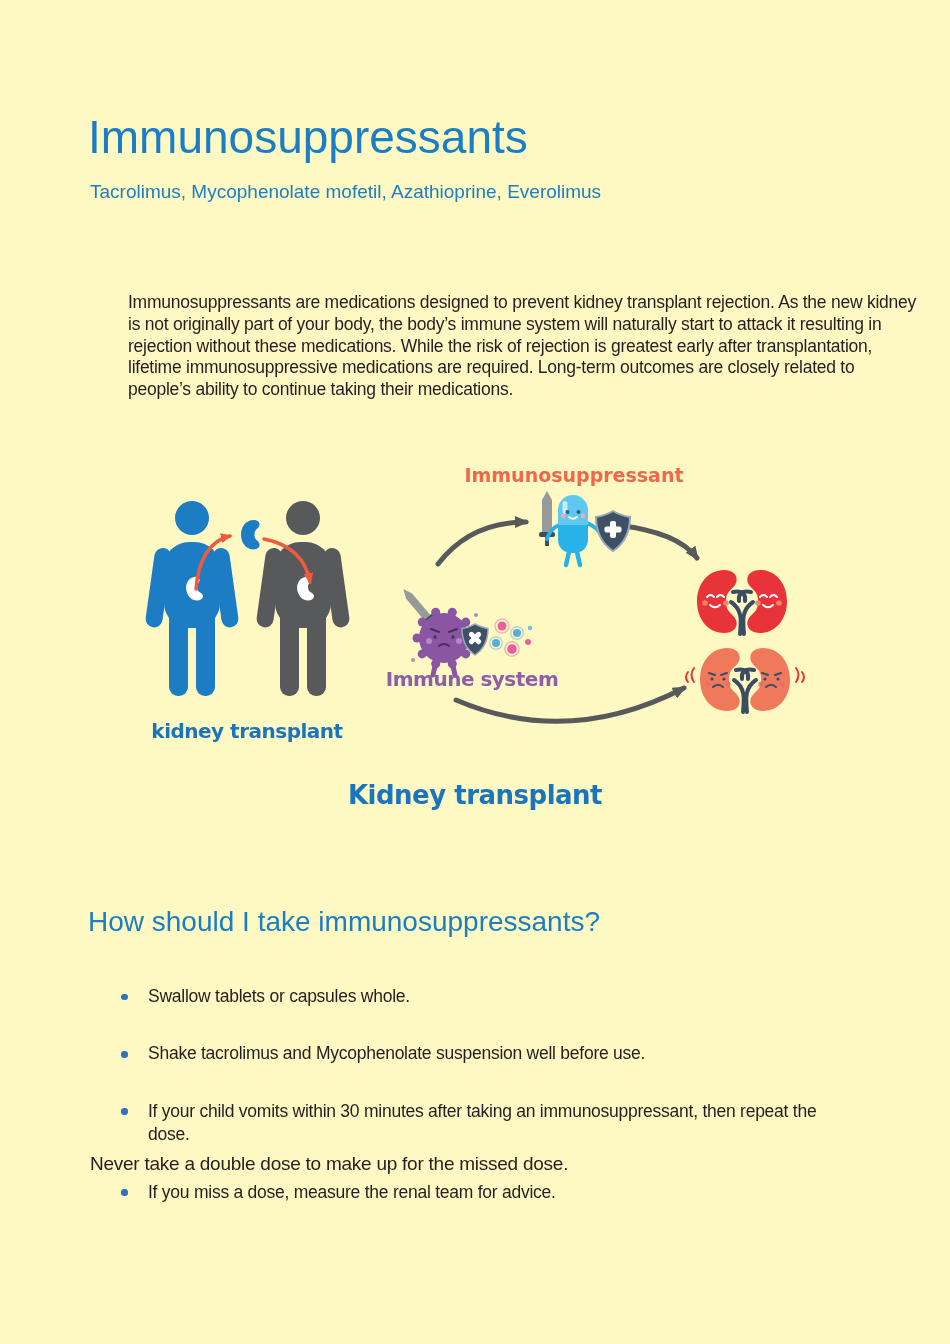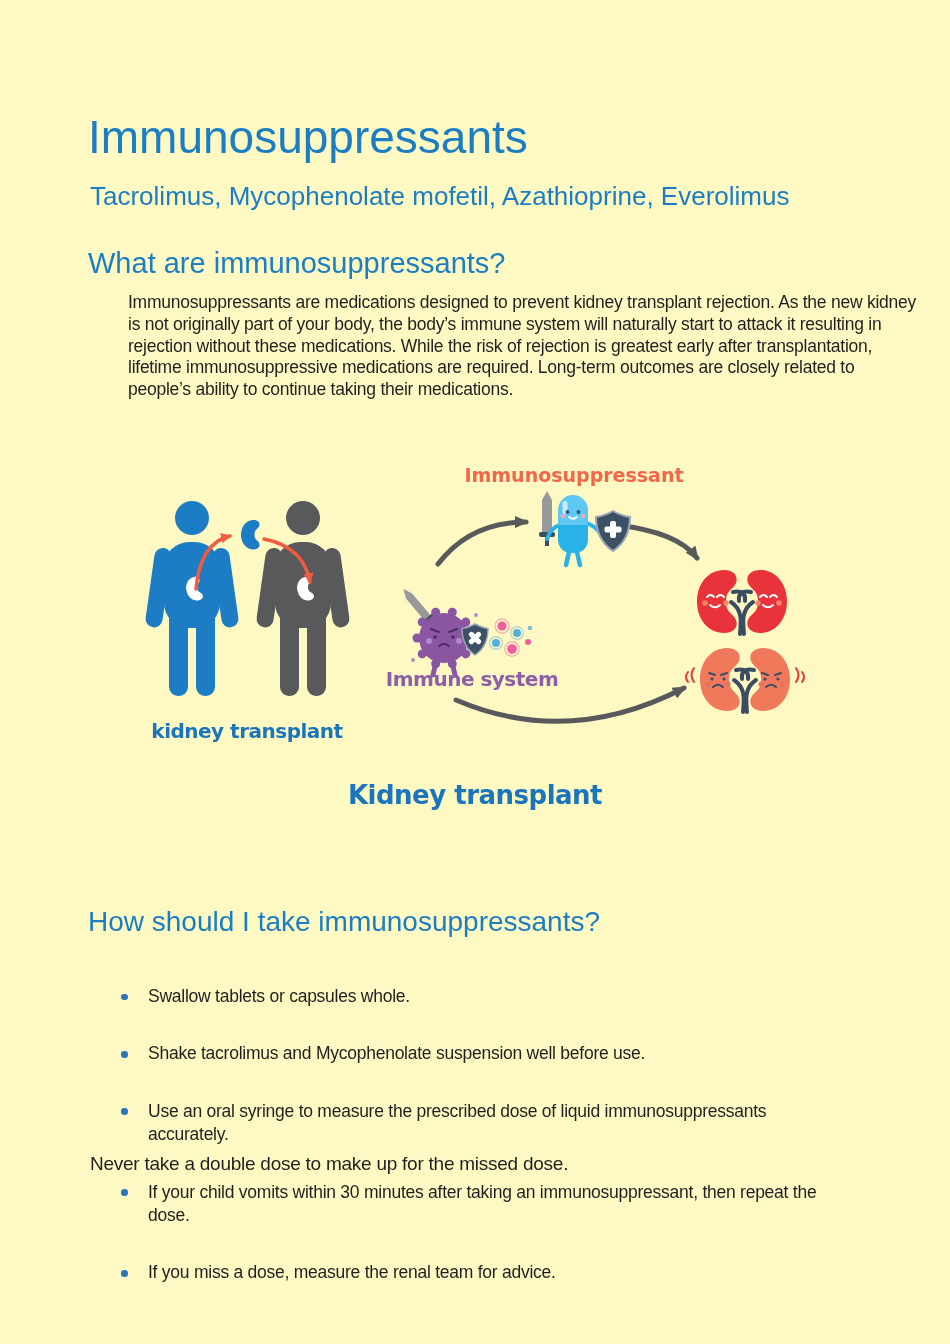--- a/index.html
+++ b/index.html
@@ -4,21 +4,21 @@
 <style>
   html,body { margin:0; padding:0; background:#fff; }
   .page {
     position:relative; width:950px; height:1344px; background:#fef9c3;
     font-family:"Liberation Sans", sans-serif; color:#231f20; overflow:hidden;
   }
   .abs { position:absolute; }
   h1,h2,p,ul { margin:0; padding:0; }
 
   #title    { left:88px;  top:110px; font-size:46px; font-weight:400; color:var(--heading-blue); }
-  #subtitle { left:90px;  top:181px; font-size:26px; font-weight:400; color:var(--heading-blue); }
+  #subtitle { left:90px;  top:181px; font-size:19px; font-weight:400; color:var(--heading-blue); }
   #h2a      { left:88px;  top:247px; font-size:29px; font-weight:400; color:var(--heading-blue); }
   #para     { left:90px;  top:292px; width:790px; font-size:17.5px; line-height:21.8px; letter-spacing:-0.25px;margin-left:38px; }
 
   #figure   { left:0; top:448px; width:950px; height:334px; }
   #caption  { left:0; top:780px; width:950px; text-align:center;
               font-family:"DejaVu Sans", sans-serif; font-weight:700;
               font-size:26px; letter-spacing:-0.5px; color:var(--caption-blue); }
 
   #h2b      { left:88px; top:906px; font-size:28px; font-weight:400; color:var(--heading-blue); }
   #howlist  { left:90px; top:951px; width:745px; list-style:none; }
@@ -31,21 +31,20 @@
   .svg-label { font-family:"DejaVu Sans", sans-serif; font-weight:700; }
 </style>
 </head>
 <body>
 
 <div class="page">
 
   <h1 class="abs" id="title">Immunosuppressants</h1>
   <div class="abs" id="subtitle">Tacrolimus, Mycophenolate mofetil, Azathioprine, Everolimus</div>
 
-  <h2 class="abs" id="h2a">What are immunosuppressants?</h2>
   <p class="abs" id="para">Immunosuppressants are medications designed to prevent kidney transplant rejection. As the new kidney is not originally part of your body, the body’s immune system will naturally start to attack it resulting in rejection without these medications. While the risk of rejection is greatest early after transplantation, lifetime immunosuppressive medications are required. Long-term outcomes are closely related to people’s ability to continue taking their medications.</p>
 
   <svg class="abs" id="figure" width="950" height="334" viewBox="0 0 950 334" xmlns="http://www.w3.org/2000/svg">
     <defs>
       <marker id="ahGray" markerUnits="userSpaceOnUse" markerWidth="16" markerHeight="14" refX="11" refY="6" orient="auto">
         <path d="M0,0 L14,6 L0,12 Z" fill="var(--arrow-gray)"></path>
       </marker>
       <marker id="ahOrange" markerUnits="userSpaceOnUse" markerWidth="13" markerHeight="11" refX="9" refY="5" orient="auto">
         <path d="M0,0 L11,5 L0,10 Z" fill="var(--arrow-orange)"></path>
       </marker>
@@ -217,20 +216,19 @@
     </g>
   </svg>
 
   <div class="abs" id="caption">Kidney transplant</div>
 
   <h2 class="abs" id="h2b">How should I take immunosuppressants?</h2>
 
   <ul class="abs" id="howlist">
     <li>Swallow tablets or capsules whole.</li>
     <li>Shake tacrolimus and Mycophenolate suspension well before use.</li>
-    <li>Use an oral syringe to measure the prescribed dose of liquid immunosuppressants accurately.</li>
     <li>If your child vomits within 30 minutes after taking an immunosuppressant, then repeat the dose.</li>
     <li>If you miss a dose, measure the renal team for advice.</li>
   </ul>
 
   <p class="abs" id="note">Never take a double dose to make up for the missed dose.</p>
 
 </div>
 
 </body></html>

